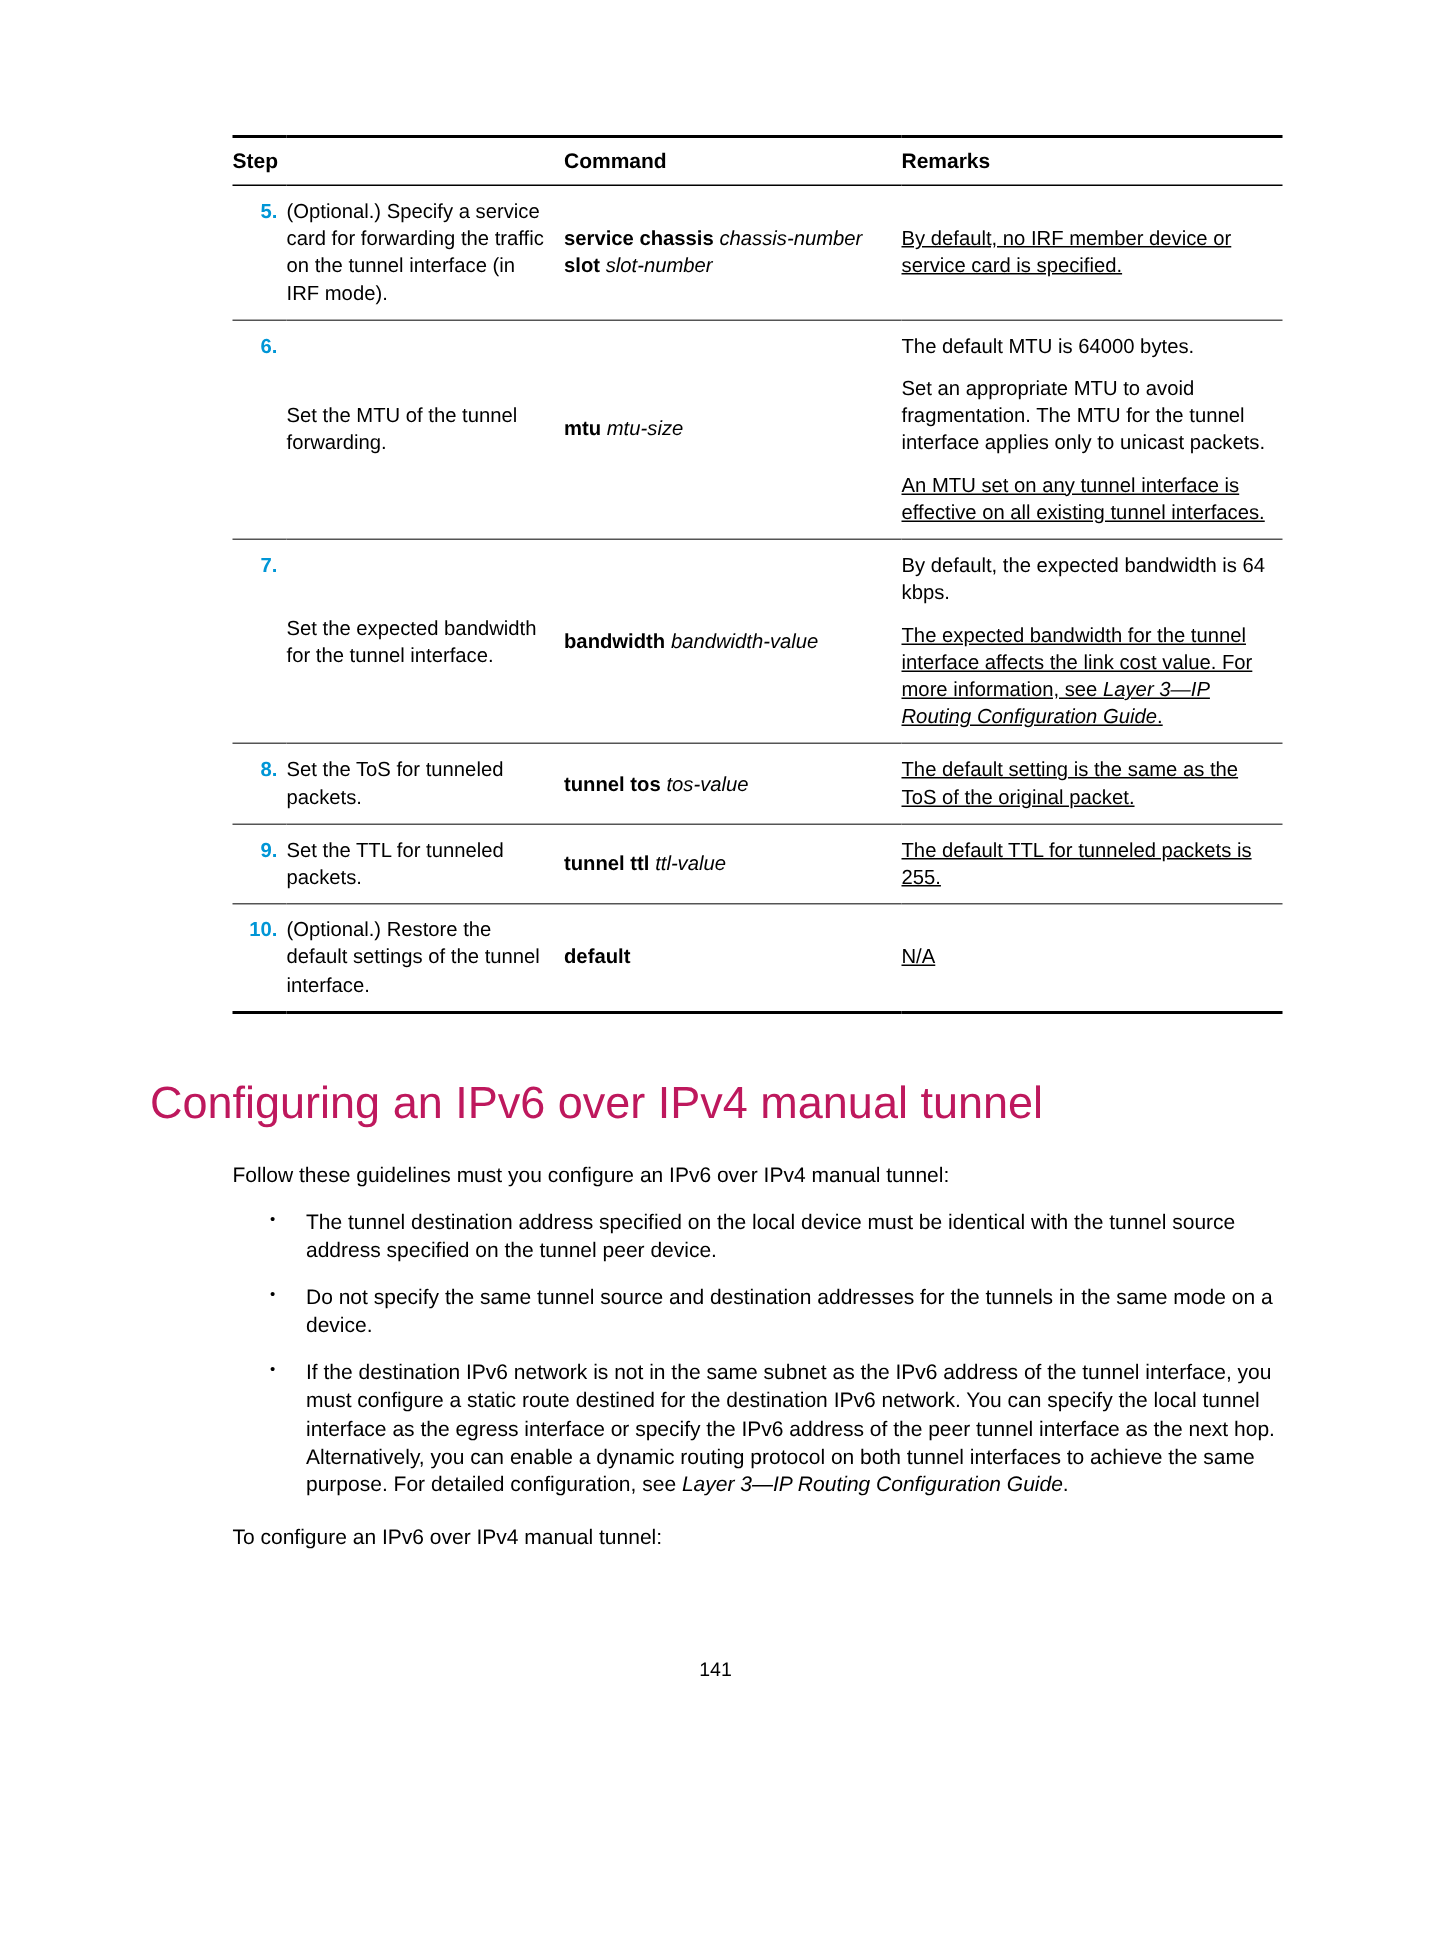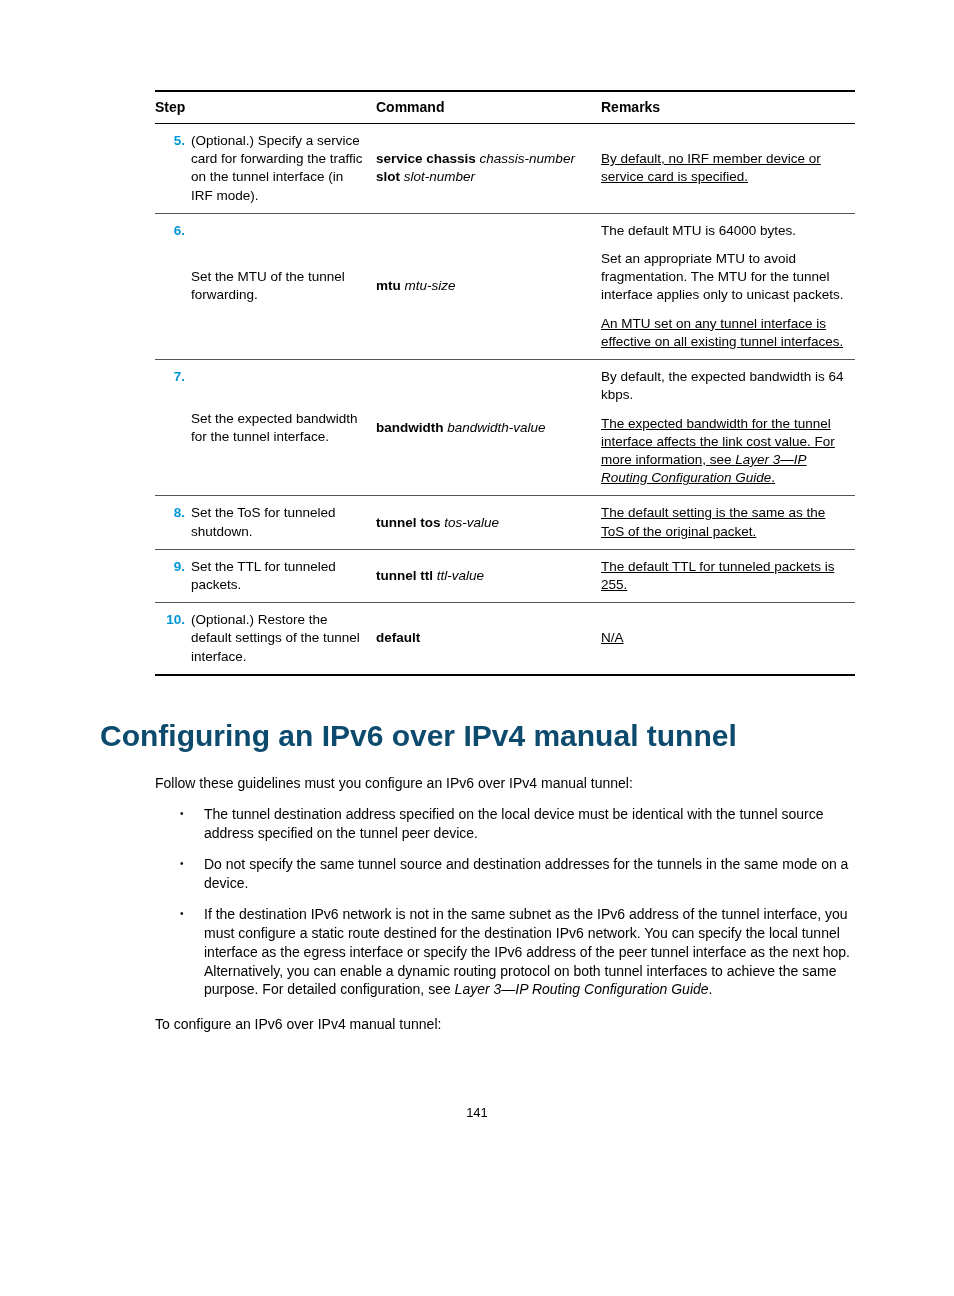--- a/index.html
+++ b/index.html
@@ -51,22 +51,22 @@
   }
   .col-step-desc { width: 175px; }
   .col-command { width: 215px; }
   .col-remarks p {
     margin: 0 0 10px 0;
   }
   .col-remarks p:last-child { margin-bottom: 0; text-decoration: underline; }
   .cmd-bold { font-weight: bold; }
   .cmd-ital { font-style: italic; }
   h1 {
-    color: #0c4a6e;
-    font-weight: 700;
+    color: #be185d;
+    font-weight: 400;
     font-size: 30px;
     margin: 0 0 18px 0;
   }
   .intro {
     margin: 0 0 12px 55px;
     font-size: 14px;
   }
   ul.guidelines {
     list-style: none;
     padding: 0;
@@ -135,21 +135,21 @@
       <td class="col-step-desc">Set the expected bandwidth for the tunnel interface.</td>
       <td class="col-command"><span class="cmd-bold">bandwidth</span><span class="cmd-ital"> bandwidth-value</span></td>
       <td class="col-remarks">
         <p>By default, the expected bandwidth is 64 kbps.</p>
         <p><span>The expected bandwidth for the tunnel interface affects the link cost value. For more information, see </span><em>Layer 3—IP Routing Configuration Guide</em><span>.</span></p>
       </td>
     </tr>
 
     <tr>
       <td class="col-step-num">8.</td>
-      <td class="col-step-desc">Set the ToS for tunneled shutdown.</td>
+      <td class="col-step-desc">Set the ToS for tunneled packets.</td>
       <td class="col-command"><span class="cmd-bold">tunnel tos</span><span class="cmd-ital"> tos-value</span></td>
       <td class="col-remarks">
           <p>The default setting is the same as the ToS of the original packet.</p>
         </td>
     </tr>
 
     <tr>
       <td class="col-step-num">9.</td>
       <td class="col-step-desc">Set the TTL for tunneled packets.</td>
       <td class="col-command"><span class="cmd-bold">tunnel ttl</span><span class="cmd-ital"> ttl-value</span></td>

